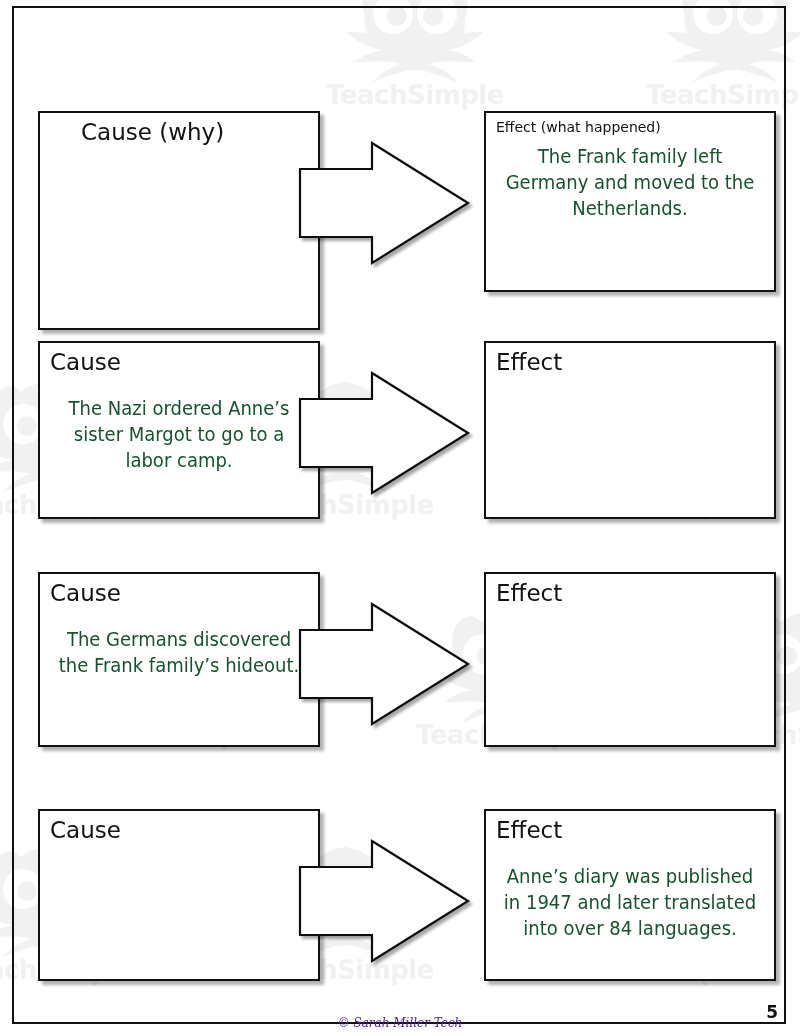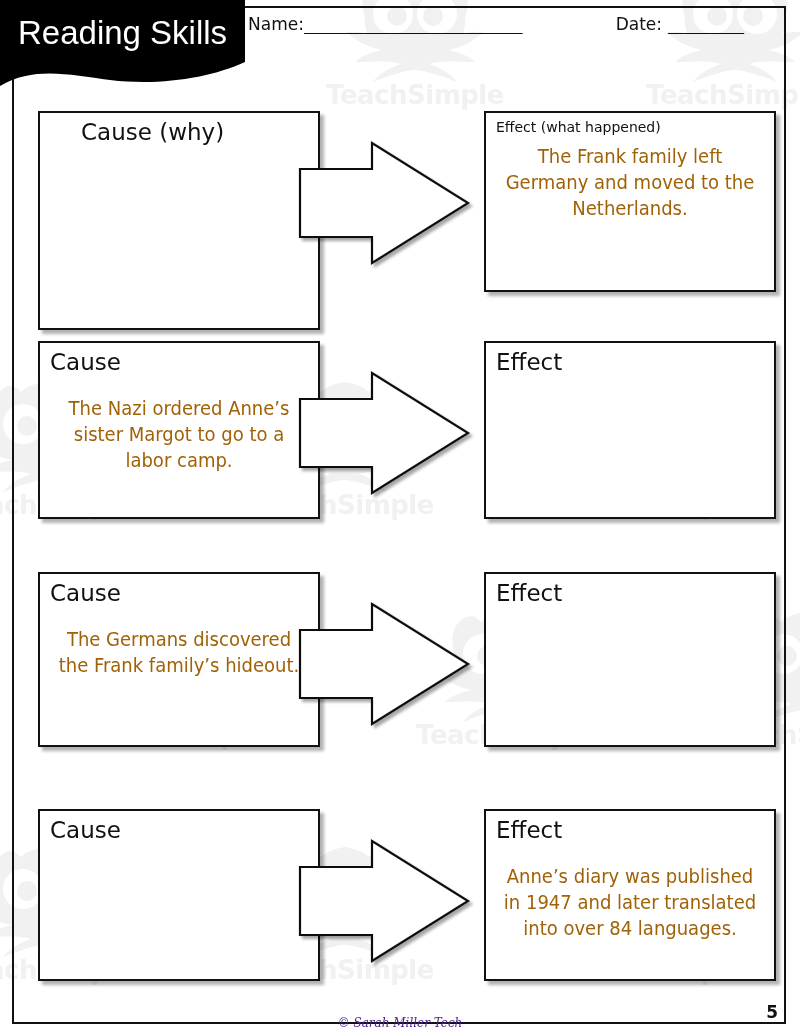--- a/index.html
+++ b/index.html
@@ -180,21 +180,21 @@
     color: #111;
     white-space: nowrap;
   }
   .box-heading.small {
     font-size: 14px;
   }
   .box-body {
     font-family: "DejaVu Sans Condensed", "DejaVu Sans", sans-serif;
     font-size: 20px;
     line-height: 1.30;
-    color: #a16207;
+    color: #14532d;
     text-align: center;
     margin-top: 8px;
     padding: 0 2px;
   }
   .box-body.tight { margin-top: 20px; }
 
   
   .arrow {
     position: absolute;
     left: 300px;
@@ -411,40 +411,21 @@
           <path d="M90 56 L80 70 L100 70 Z" fill="#f1f1f1"></path>
           <path d="M22 62 C40 60 60 68 90 86 C120 68 140 60 158 62 C146 74 134 78 122 80 C134 82 144 86 150 92 C132 92 116 90 104 94 C116 98 126 104 132 112 C112 104 98 100 90 100 C82 100 68 104 48 112 C54 104 64 98 76 94 C64 90 48 92 30 92 C36 86 46 82 58 80 C46 78 34 74 22 62 Z"></path>
         </g>
       </svg>
       <div class="wm-text">TeachSimple</div>
     </div>
   </div>
 
   <div class="page-frame"></div>
 
-  <div class="banner">
-    <svg width="300" height="110" viewBox="0 0 300 110" aria-hidden="true">
-      <path d="M0 0 L245 0 L245 62 L300 62 L300 0 L0 0 Z" fill="#000000" opacity="0"></path>
-      <path d="M0 0 L245 0 L245 62 L0 62 Z" fill="#000000"></path>
-      <path d="M0 62 L245 62 C210 78 160 86 110 80 C70 75 34 66 0 86 Z" fill="#000000"></path>
-    </svg>
-    <div class="banner-label">Reading Skills</div>
-  </div>
-
-  <div class="namedate">
-    <div class="nd-name">
-      <span class="nd-label">Name:</span>
-      <span class="nd-line">_____________________________</span>
-    </div>
-    <div class="nd-spacer"></div>
-    <div class="nd-date">
-      <span class="nd-label">Date:</span>
-      <span class="nd-line">__________</span>
-    </div>
-  </div>
+
 
 
   <div class="rows">
 
     <div class="row row-1">
       <div class="box box-cause">
         <div class="box-heading">Cause (why)</div>
         <div class="box-body"></div>
       </div>
       <div class="arrow">

